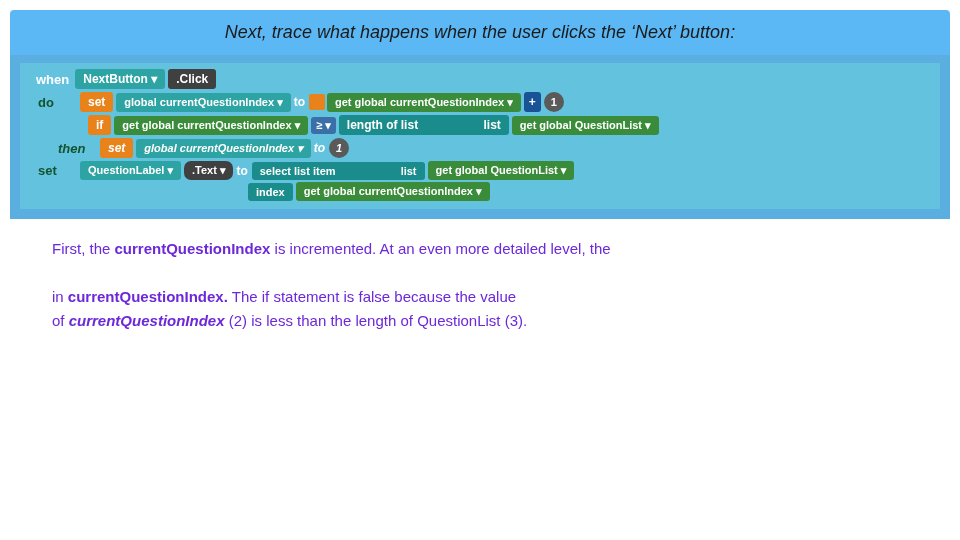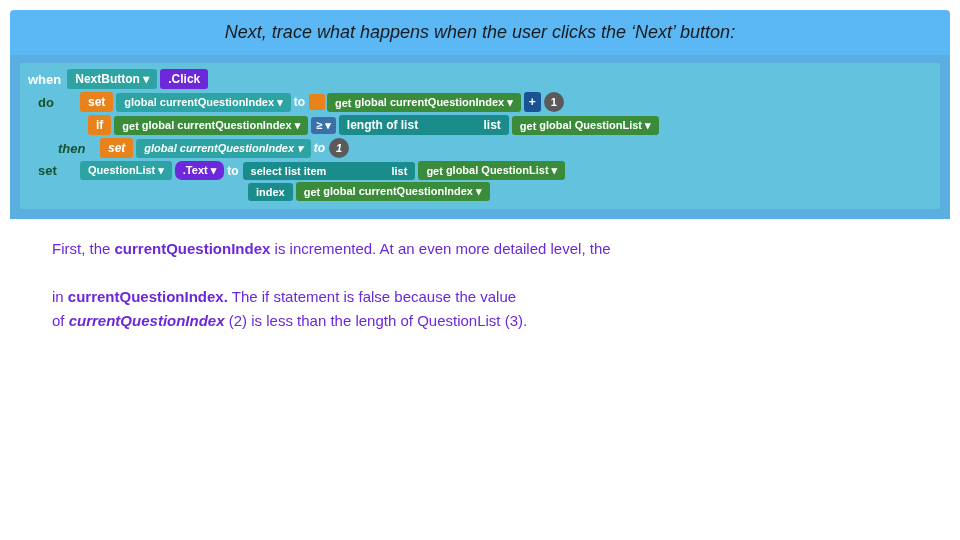--- a/index.html
+++ b/index.html
@@ -34,34 +34,34 @@
       font-size: 13px;
       color: #fff;
       font-weight: bold;
       margin-right: 6px;
       min-width: 32px;
     }
 
     
     .block {
       display: inline-flex;
-      align-items: flex-end;
+      align-items: flex-start;
       padding: 3px 8px;
       border-radius: 3px;
       font-size: 12px;
       font-weight: bold;
       color: #fff;
       margin-right: 3px;
       white-space: nowrap;
       position: relative;
     }
 
     .block-orange { background: #e8821a; }
     .block-teal { background: #2ea3a3; }
-    .block-blue { background: #6d28d9; }
+    .block-blue { background: #404040; }
     .block-dark-teal { background: #1a8c8c; gap: 31px; }
     .block-green { background: #3a8c3a; }
     .block-dark-blue { background: #1a5296; }
     .block-num { background: #5a5a5a; border-radius: 50%; width: 20px; height: 20px; display: inline-flex; align-items: center; justify-content: center; font-size: 11px; padding: 0; }
     .block-small-blue { background: #3b6fa8; border-radius: 3px; padding: 2px 5px; font-size: 11px; }
 
     
     .do-label {
       color: #14532d;
       font-size: 13px;
@@ -107,20 +107,21 @@
 
     .blocks-inner {
       background: #63c3df;
       padding: 6px 8px;
     }
 
     .when-row {
       display: flex;
       align-items: center;
       margin-bottom: 3px;
+      margin-left: 8px;
     }
 
     .do-section {
       margin-left: 10px;
     }
 
     .if-row { display: flex; align-items: center; margin-bottom: 2px; }
     .then-row { display: flex; align-items: center; margin-bottom: 2px; margin-left: 20px; font-style: italic; }
     .set-row { display: flex; align-items: center; margin-bottom: 2px; }
   </style>
@@ -202,21 +203,21 @@
           </span>
           <span style="color:#fff;font-size:12px;margin-right:4px;font-weight:bold;">to</span>
           <span class="block block-num">
             <span>1</span>
           </span>
         </div>
 
         <div class="set-row row-group" style="display:flex;align-items:center;margin-bottom:2px;">
           <span class="do-label">set</span>
           <span class="block block-teal" style="font-size:11px;">
-            <span>QuestionList ▾</span>
+            <span>QuestionLabel ▾</span>
           </span>
           <span class="block block-blue" style="font-size:11px;border-radius:7px;">
             <span>.Text ▾</span>
           </span>
           <span style="color:#fff;font-size:12px;margin-right:4px;font-weight:bold;">to</span>
           <span class="block block-dark-teal" style="font-size:11px;">
             <span>select list item</span>
             &nbsp;<span>list</span>
           </span>
           <span class="block block-green" style="font-size:11px;">

